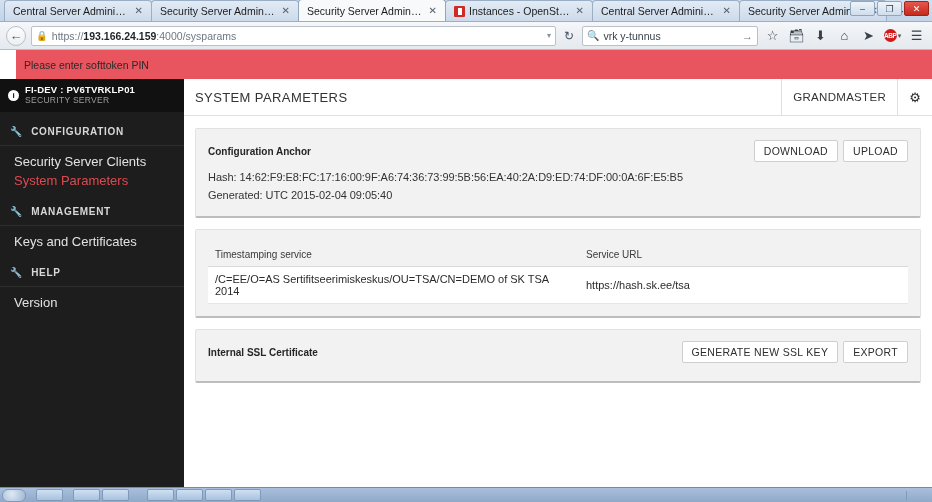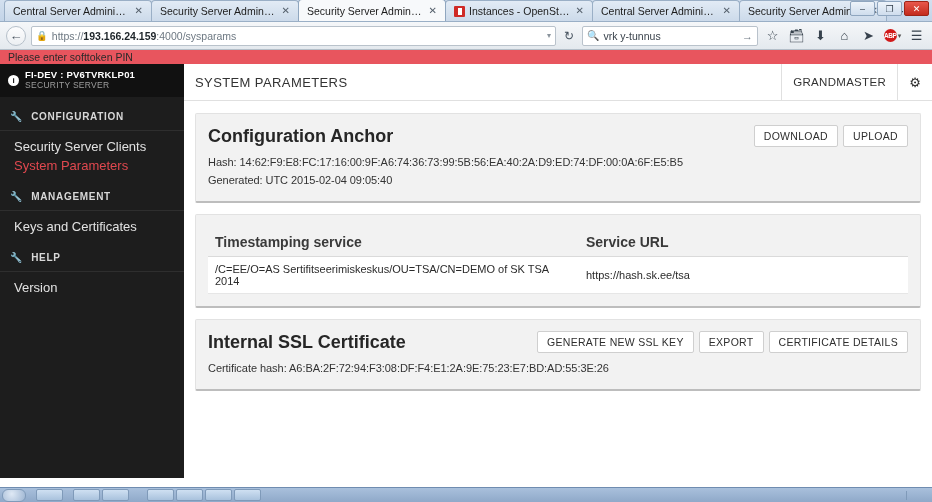--- a/index.html
+++ b/index.html
@@ -126,27 +126,28 @@
   .adblock {
     width: 13px; height: 13px; border-radius: 50%;
     background: #d11a1a; color: #fff;
     font-size: 6.5px; font-weight: bold;
     display: flex; align-items: center; justify-content: center;
     letter-spacing: -0.4px;
   }
 
   
   .notice {
-    height: 14px;
+    height: 29px;
     background: #e8555e;
     color: #2a2a2a;
     font-size: 10.5px;
     display: flex; align-items: center;
     padding-left: 8px;
     font-weight: normal;
+    margin-left: 16px;
   }
 
   
   .app { display: flex; height: 414px; }
 
   .sidebar {
     width: 184px; flex: 0 0 184px;
     background: #1d1d1d;
     color: #d6d6d6;
     display: flex; flex-direction: column;
@@ -228,21 +229,21 @@
     margin-bottom: 11px;
     padding: 10px 12px 12px 12px;
     position: relative;
   }
   .card-head {
     display: flex; align-items: center;
     min-height: 24px;
     margin-bottom: 5px;
   }
   .card-title {
-    font-size: 18px; font-weight: bold; color: #262626;
+    font-size: 10px; font-weight: bold; color: #262626;
     flex: 1 1 auto;
   }
   .card-actions { display: flex; gap: 5px; }
   .btn {
     height: 22px;
     min-width: 40px;
     padding: 0 9px;
     background: #ffffff;
     border: 1px solid #cfcfcf;
     border-radius: 2px;
@@ -259,22 +260,22 @@
     color: #333333;
     padding: 3px 0;
     letter-spacing: -0.05px;
   }
 
   
   .tbl { width: 100%; border-collapse: collapse; margin-top: 3px; background: #fff; }
   .tbl th {
     text-align: left;
     background: #f2f2f2;
-    font-size: 14px;
-    font-weight: bold;
+    font-size: 10px;
+    font-weight: normal;
     color: #3a3a3a;
     padding: 6px 6px 6px 7px;
     border-bottom: 1px solid #dadada;
   }
   .tbl td {
     background: #ffffff;
     font-size: 11px;
     color: #2b2b2b;
     padding: 6px 6px 6px 7px;
     border-bottom: 1px solid #e6e6e6;
@@ -472,24 +473,22 @@
             </tbody>
           </table>
         </div>
 
         <div class="card">
           <div class="card-head">
             <div class="card-title">Internal SSL Certificate</div>
             <div class="card-actions">
               <div class="btn">GENERATE NEW SSL KEY</div>
               <div class="btn">EXPORT</div>
-              <div class="btn">CERTIFICATE DETAILS</div>
             </div>
           </div>
-          <div class="card-line">Certificate hash: A6:BA:2F:72:94:F3:08:DF:F4:E1:2A:9E:75:23:E7:BD:AD:55:3E:26</div>
         </div>
 
       </div>
     </div>
   </div>
 
   <div class="taskbar">
     <div class="tb-start"></div>
     <div class="tb-item sep"></div>
     <div class="tb-item"></div>

